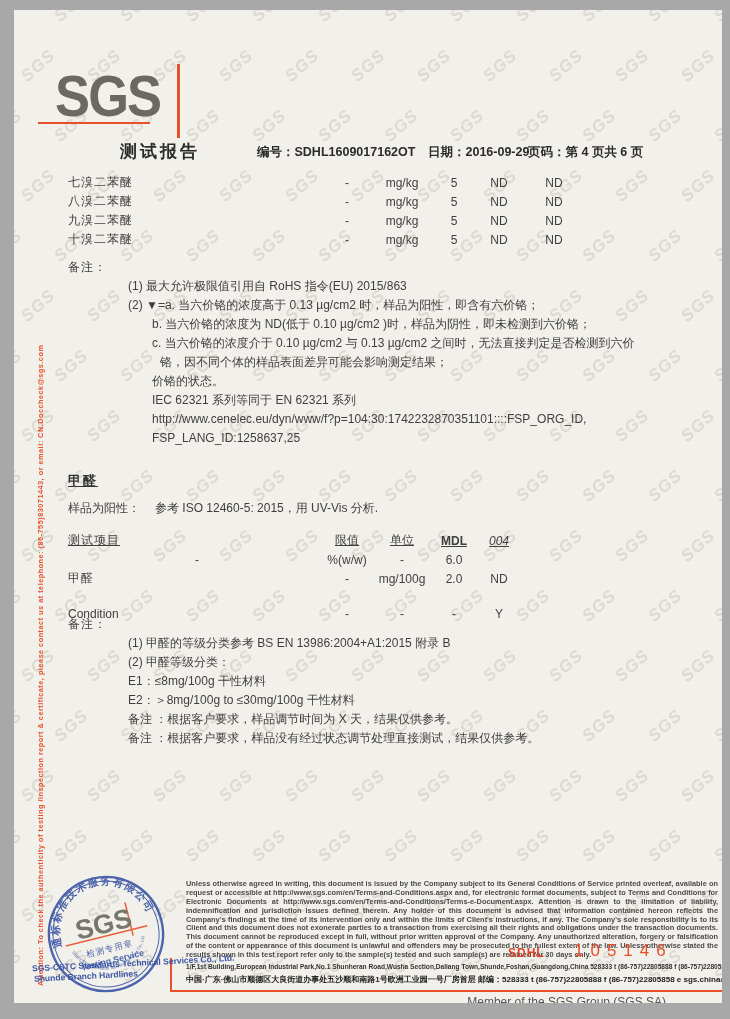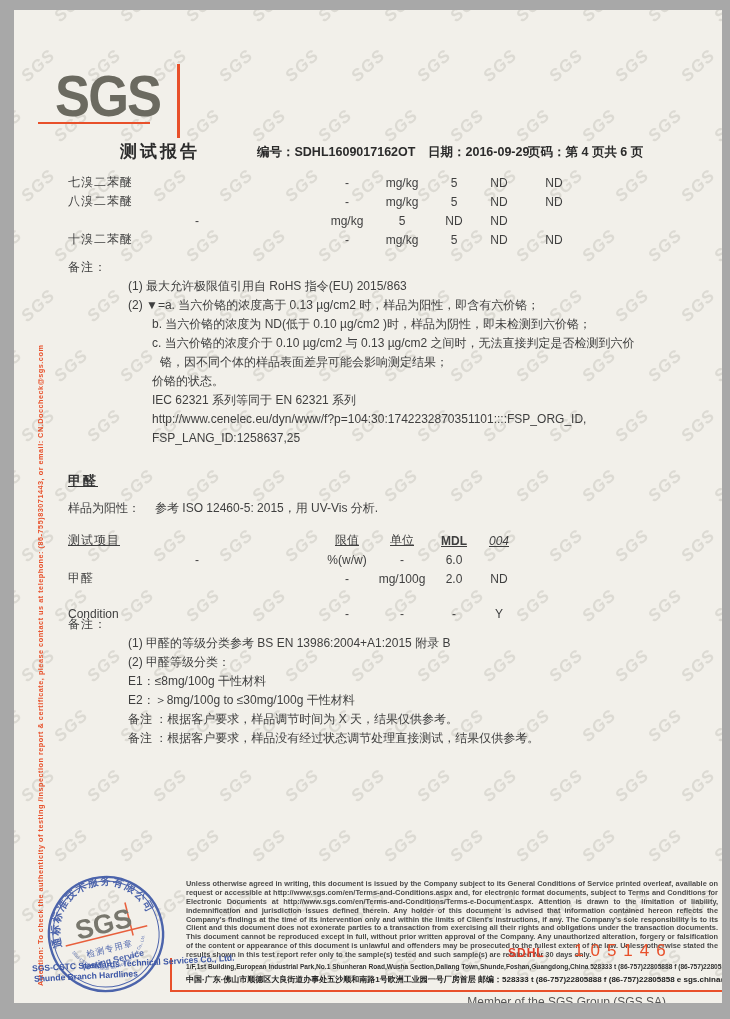--- a/index.html
+++ b/index.html
@@ -318,20 +318,21 @@
       </div>
       <div class="trow">
         <span class="c0">八溴二苯醚</span>
         <span class="cc">-</span>
         <span class="cc">mg/kg</span>
         <span class="cc">5</span>
         <span class="cc">ND</span>
         <span class="cc">ND</span>
       </div>
       <div class="trow">
+        <span class="c0">九溴二苯醚</span>
         <span class="cc">-</span>
         <span class="cc">mg/kg</span>
         <span class="cc">5</span>
         <span class="cc">ND</span>
         <span class="cc">ND</span>
       </div>
       <div class="trow">
         <span class="c0">十溴二苯醚</span>
         <span class="cc">-</span>
         <span class="cc">mg/kg</span>

